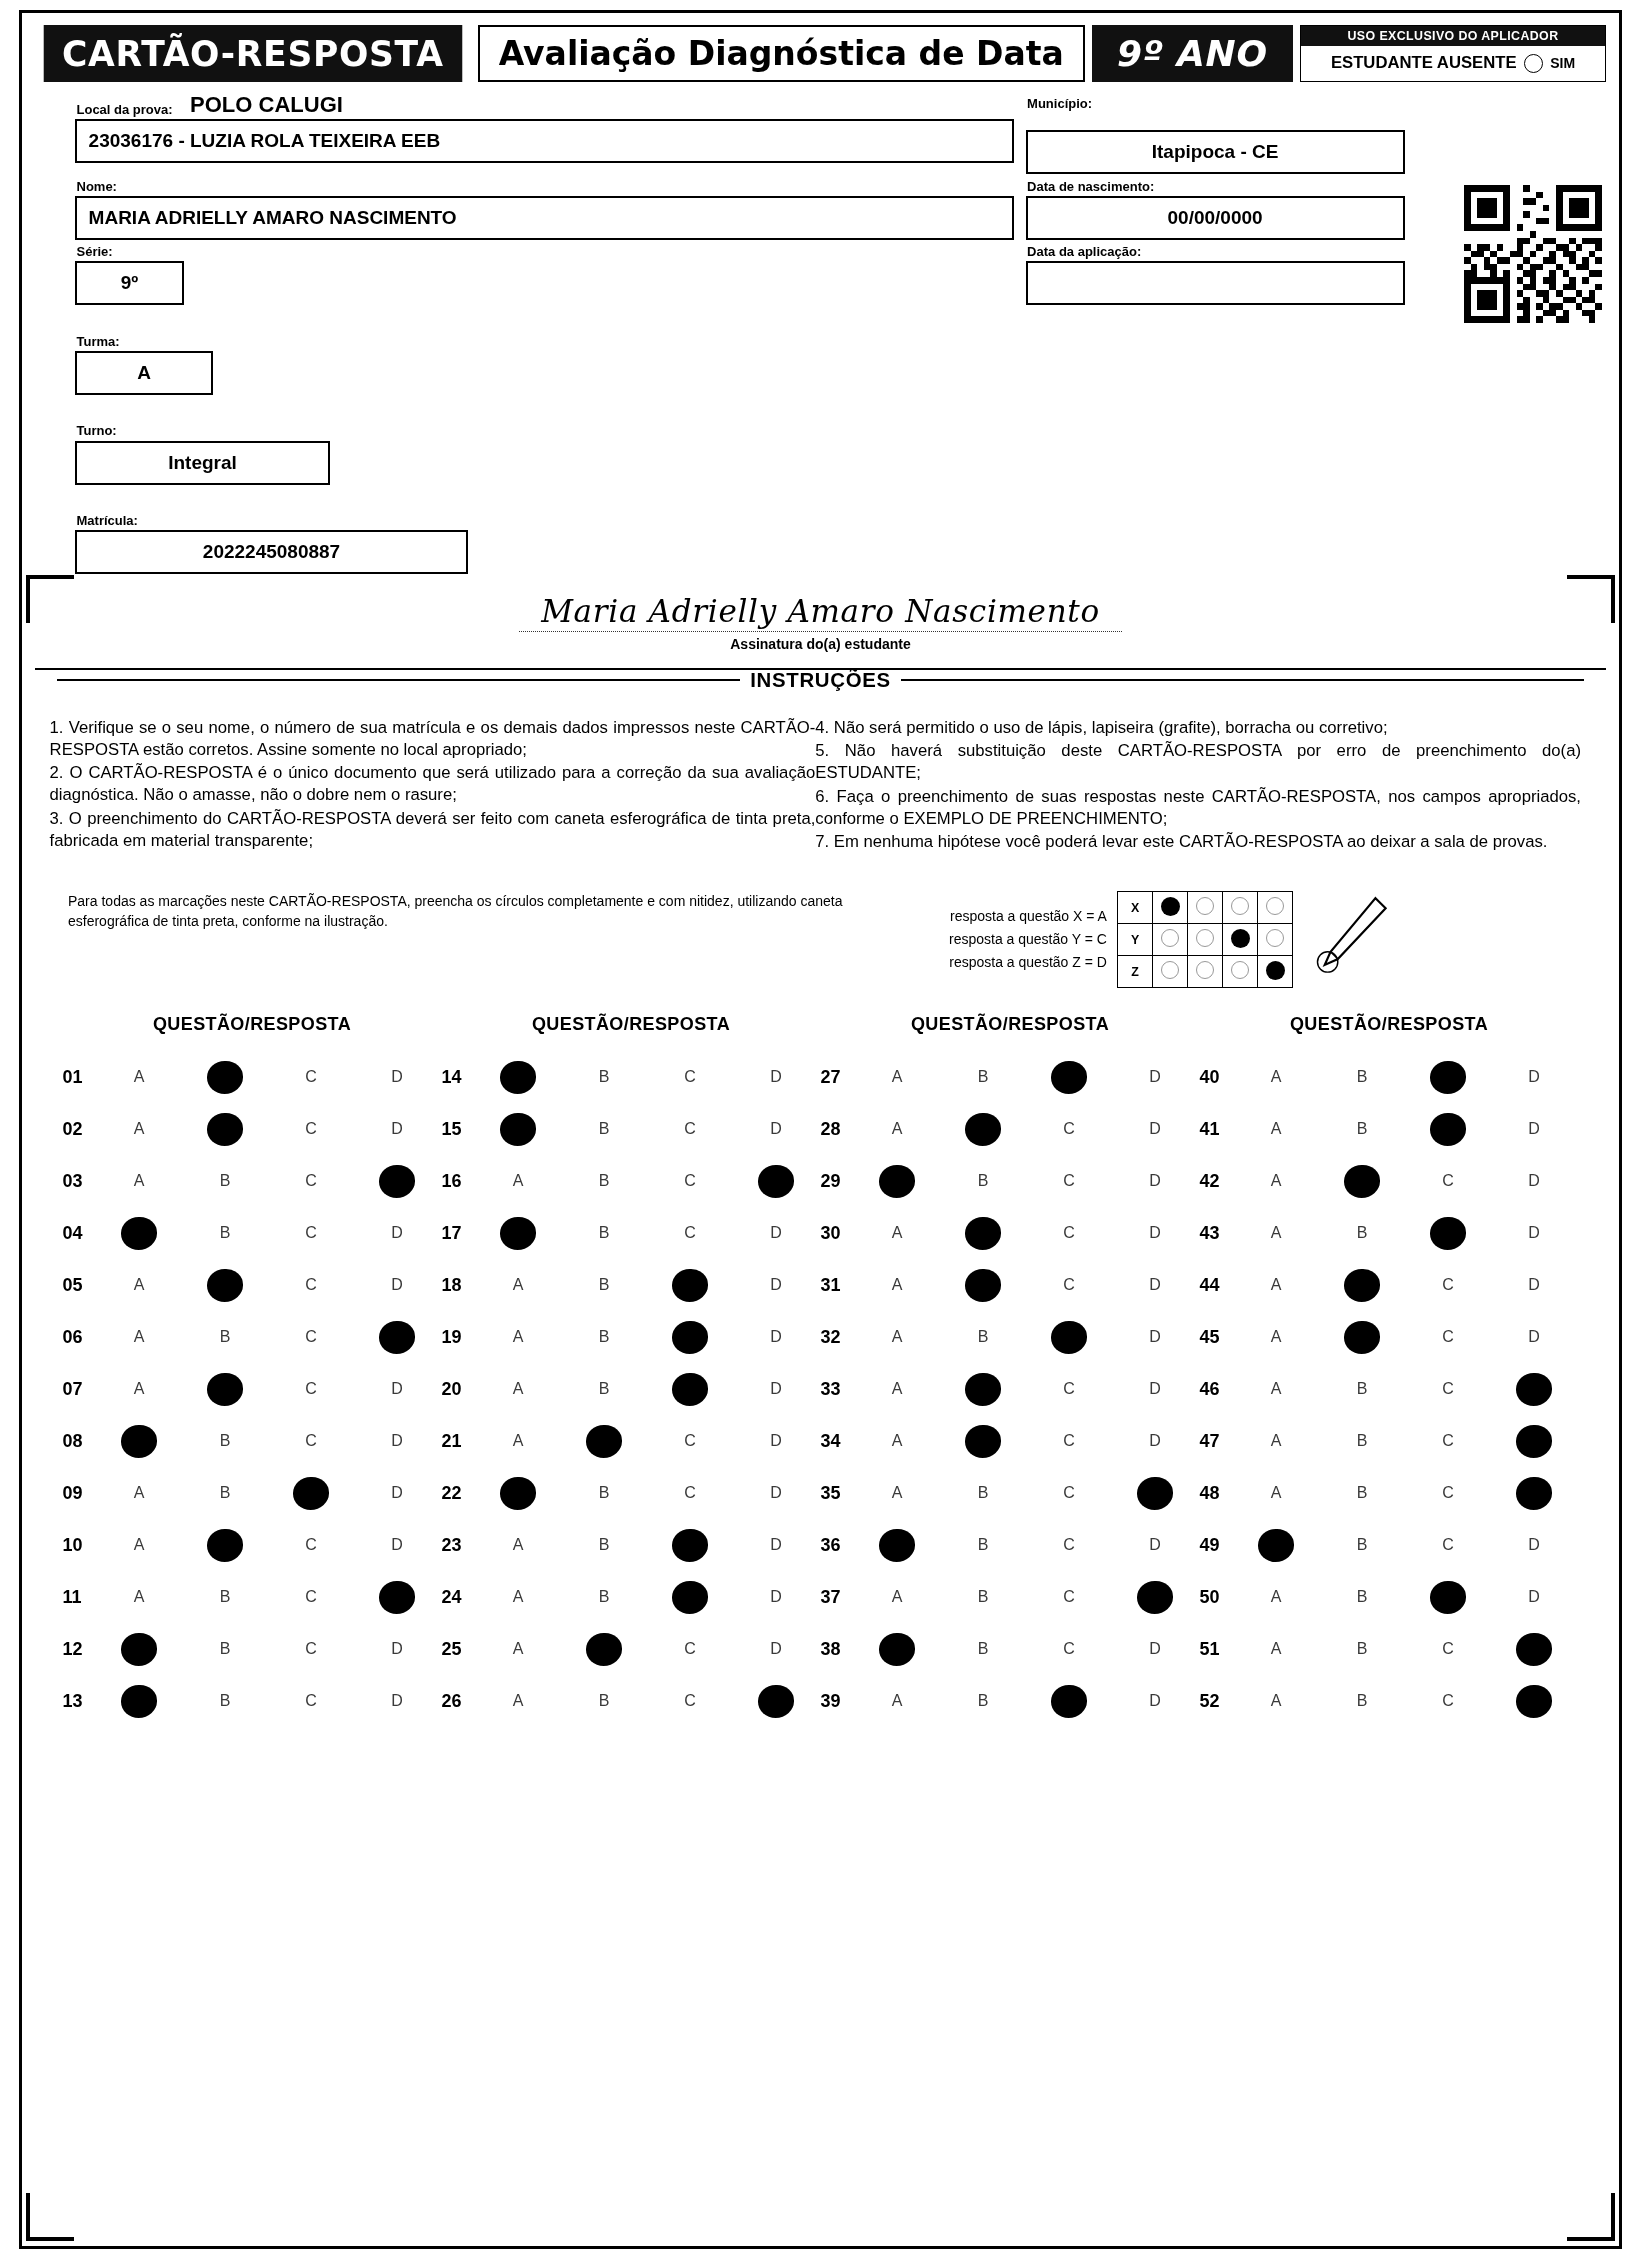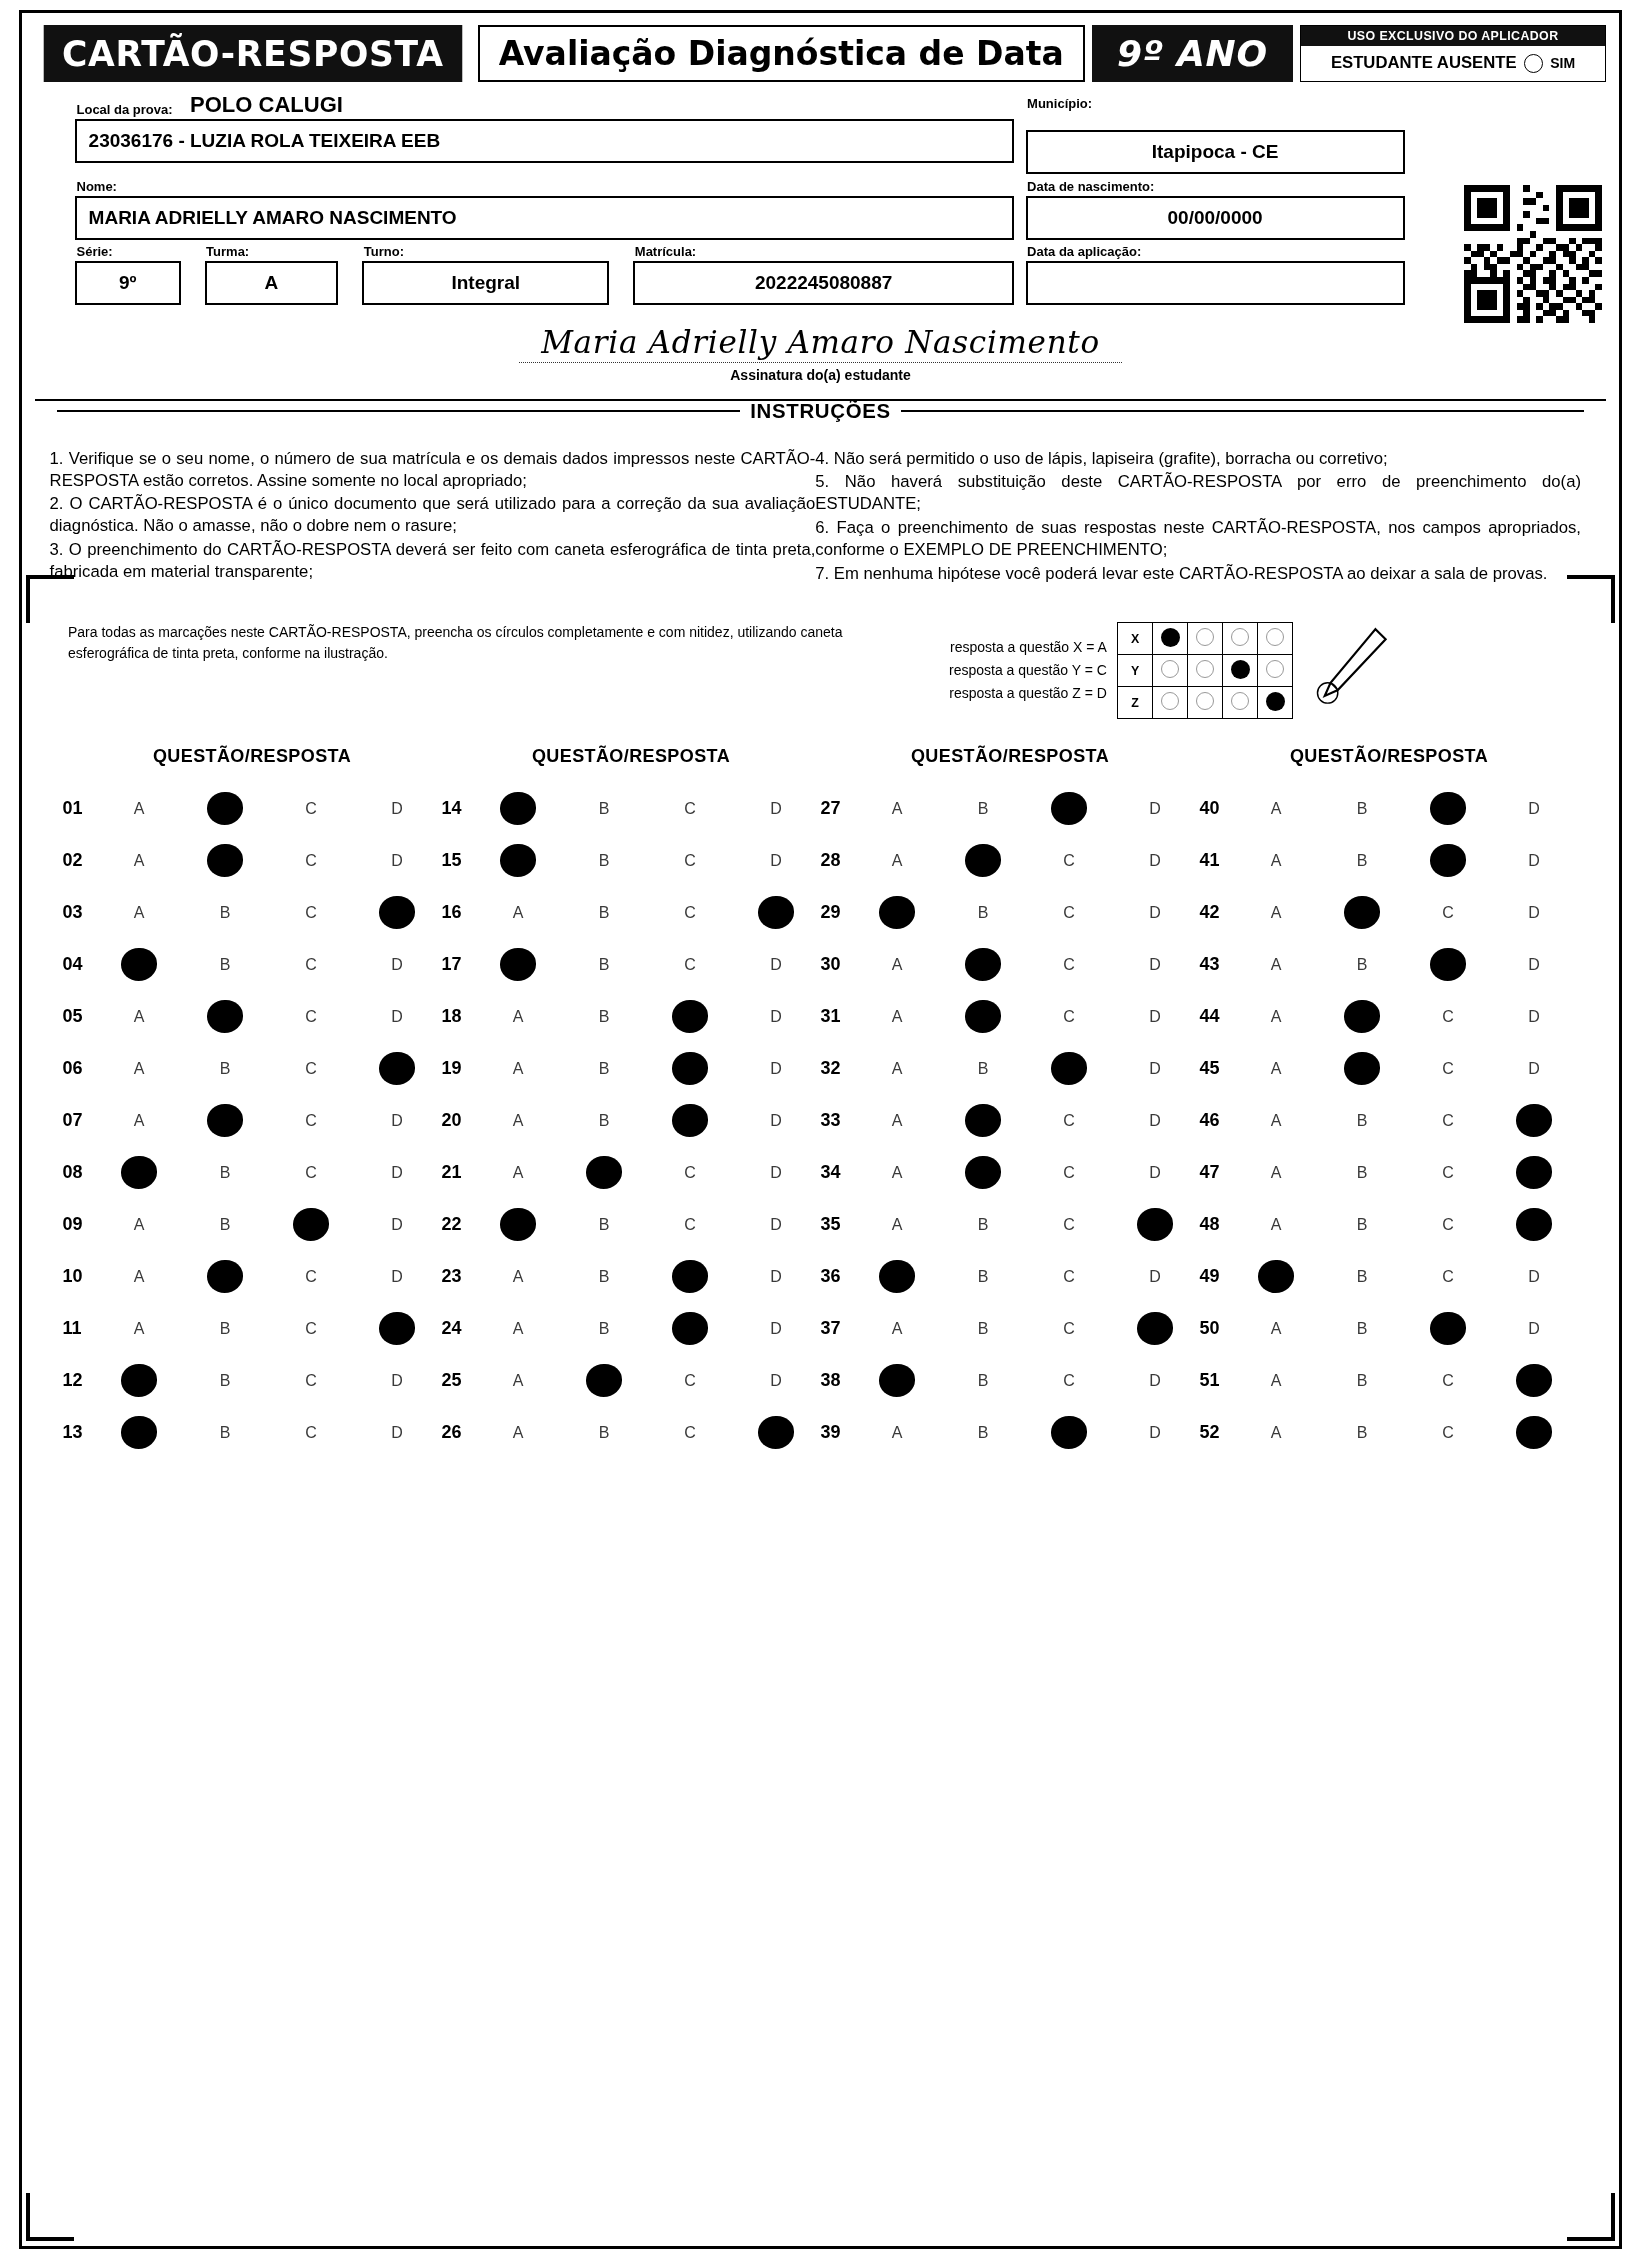--- a/index.html
+++ b/index.html
@@ -145,21 +145,21 @@
   .col-left { width: 939px; }
   .col-right { width: 379px; }
   .qr {
     position: absolute;
     right: 4.4px;
     top: 93px;
     width: 138px;
     height: 138px;
   }
   .qr svg { display: block; }
-  .small-row { display: flex; gap: 24px; }
+  .small-row { display: flex; gap: 24px; flex-direction: column; }
   .sig-area {
     margin-top: 19px;
     text-align: center;
   }
   .sig-name {
     font-family: "DejaVu Serif", serif;
     font-size: 31px;
     font-style: italic;
     letter-spacing: 0.7px;
     border-bottom: 1.5px dotted #333;

